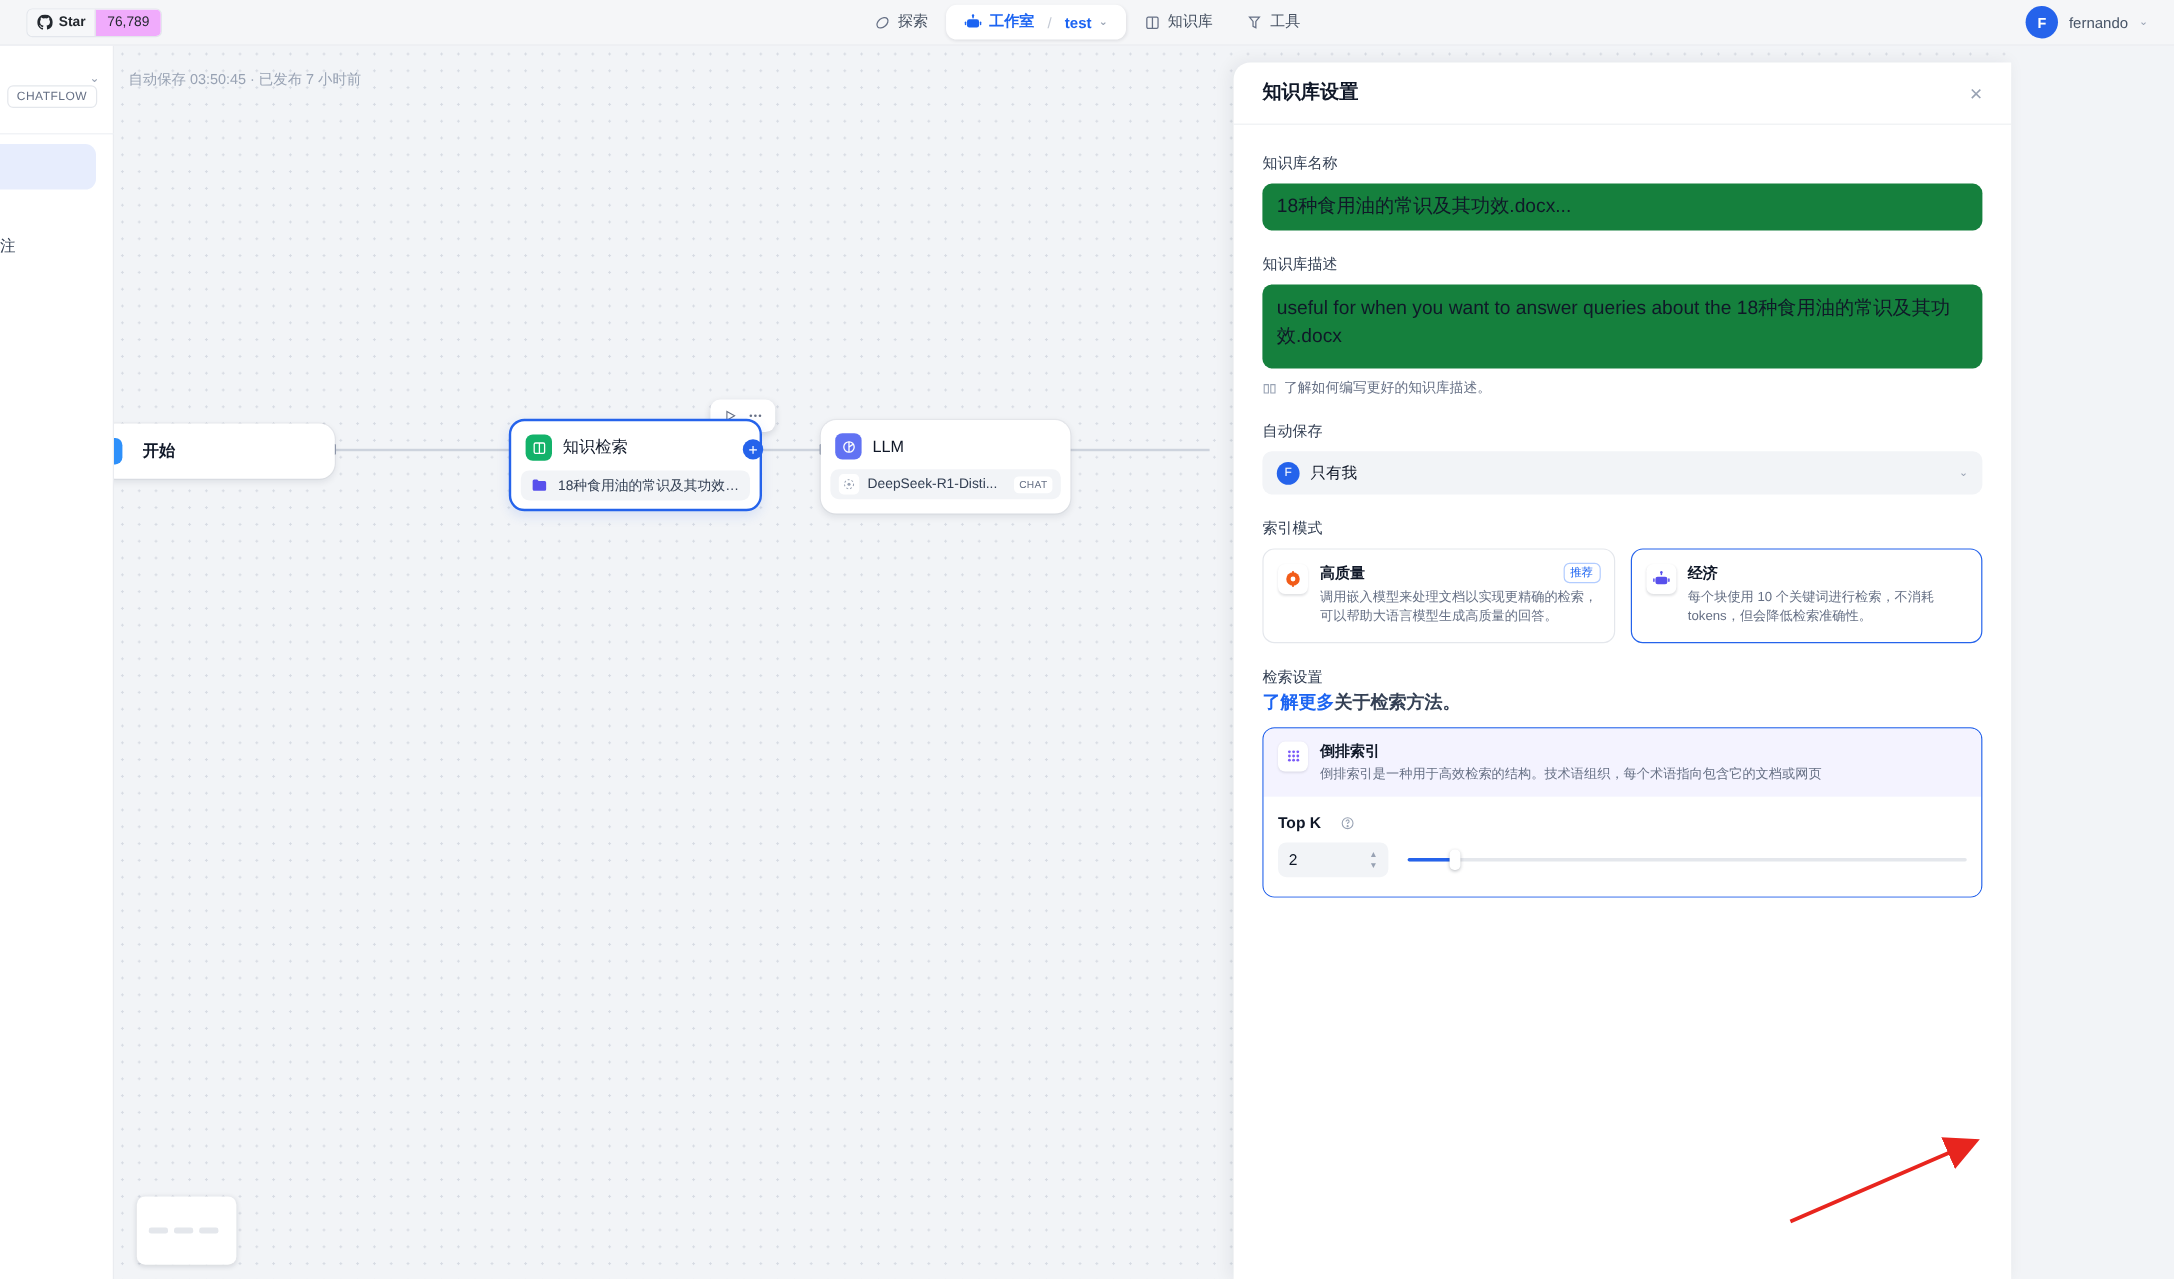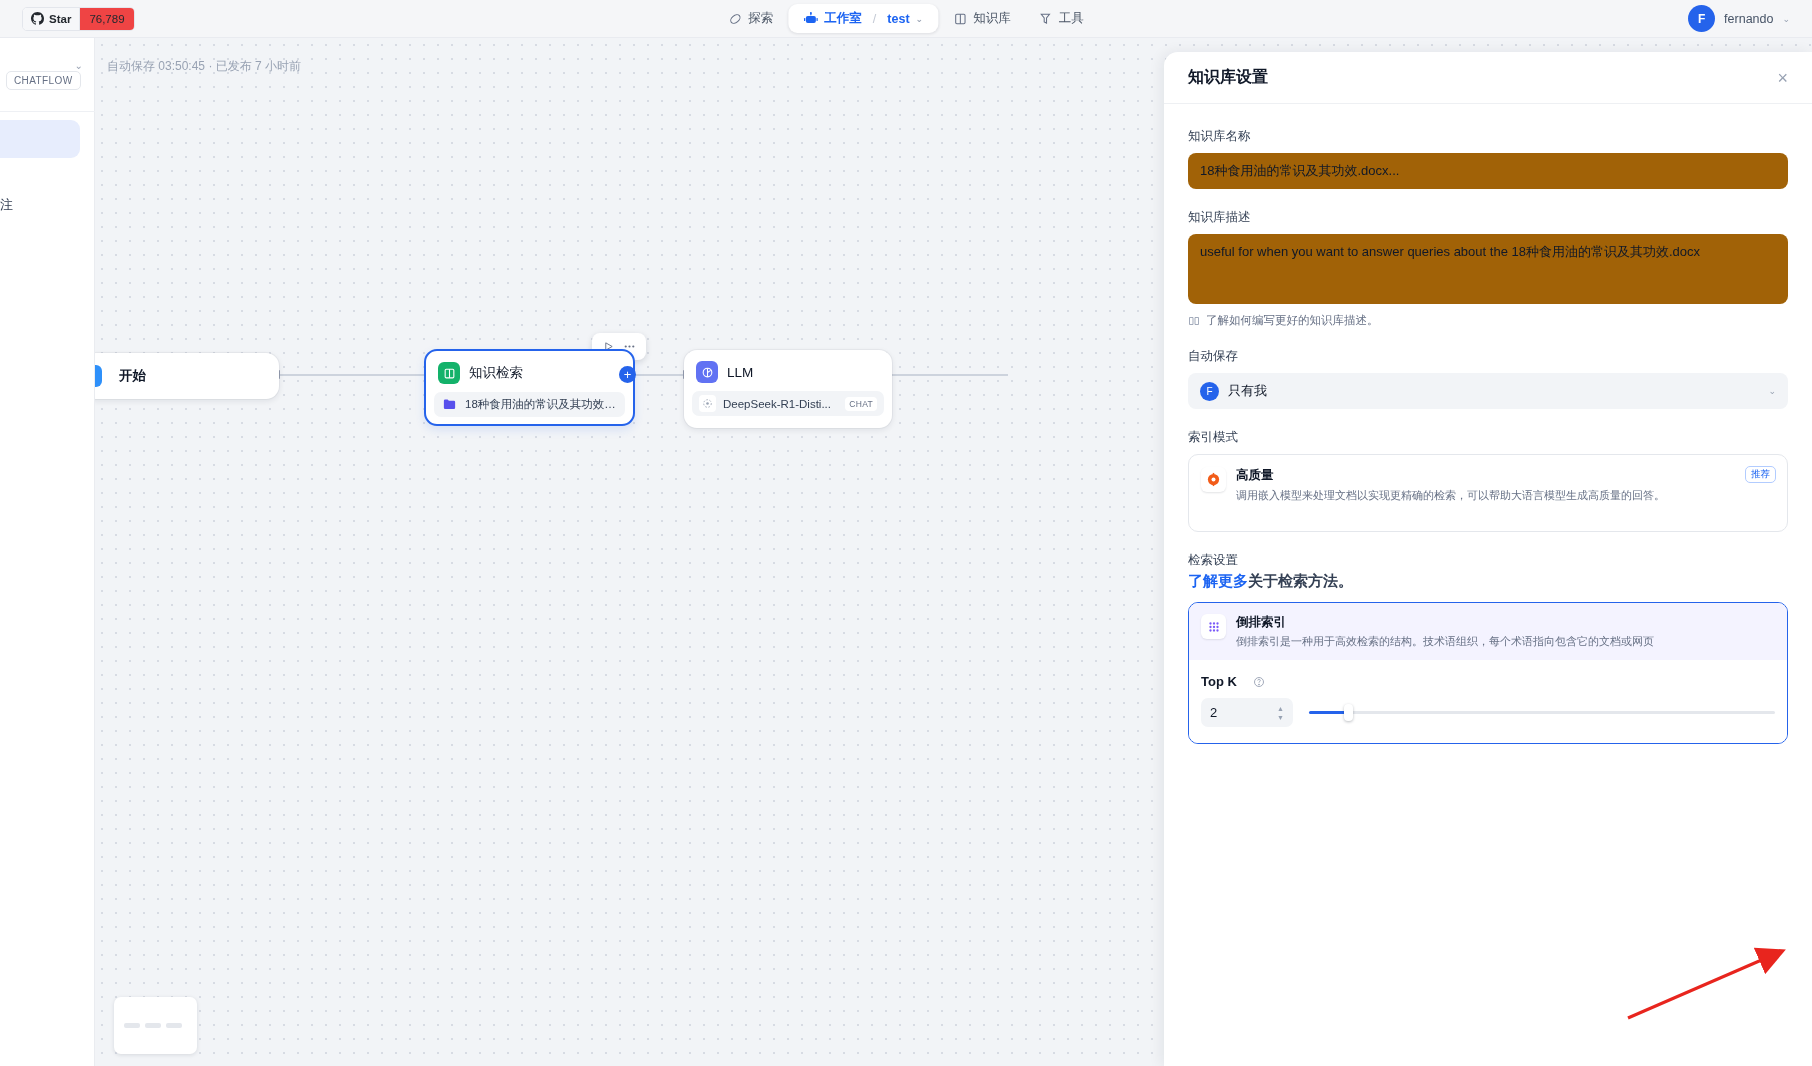--- a/index.html
+++ b/index.html
@@ -2,41 +2,41 @@
 <html><head>
 <meta charset="utf-8">
 <style>
   * { box-sizing: border-box; margin: 0; padding: 0; }
   html, body {
     width: 1812px; height: 1066px;
     font-family: "Liberation Sans", "DejaVu Sans", sans-serif;
     background: #f2f4f7;
     overflow: hidden;
   }
-  .app { position: relative; width: 1812px; height: 1066px; }
+  .app { position: relative; width: 1676px; height: 1066px; }
 
   
   .topbar {
     position: absolute; top: 0; left: 0; width: 1812px; height: 38px;
     background: #f5f6f8; border-bottom: 1px solid #e9ebf0;
     display: flex; align-items: center; z-index: 40;
   }
   .star-btn {
     display: flex; align-items: center; margin-left: 22px;
     height: 24px; border: 1px solid #e3e6ec; border-radius: 5px;
     background: #fff; overflow: hidden;
   }
   .star-left {
     display: flex; align-items: center; gap: 5px;
     padding: 0 8px; height: 100%; background: #f6f7f9;
     font-size: 11.5px; font-weight: 700; color: #24292f;
   }
   .star-count {
     padding: 0 9px; height: 100%; display: flex; align-items: center;
-    font-size: 11.5px; color: #24292f; background: #ef4444;
+    font-size: 11.5px; color: #24292f; background: #f0abfc;
     border-left: 1px solid #e3e6ec;
   }
   .nav-center {
     position: absolute; left: 50%; transform: translateX(-50%);
     display: flex; align-items: center; gap: 2px;
   }
   .nav-item {
     display: flex; align-items: center; gap: 6px;
     padding: 6px 13px; border-radius: 9px;
     font-size: 12.5px; color: #495464; cursor: pointer; justify-content: flex-end;
@@ -174,22 +174,22 @@
     height: 52px; display: flex; align-items: center; justify-content: space-between;
     padding: 0 24px; border-bottom: 1px solid #eef0f3; flex: none;
   }
   .panel-title { font-size: 16px; font-weight: 700; color: #101828; }
   .close-x { font-size: 18px; color: #98a2b3; cursor: pointer; line-height: 1; }
 
   .panel-body { flex: 1; overflow: hidden; padding: 24px 24px 0 24px; }
 
   .fld-label { font-size: 12.5px; font-weight: 400; color: #344054; margin-bottom: 8px; }
   .fld-box {
-    background: #a16207; border-radius: 8px; padding: 9px 12px;
-    font-size: 13px; color: #101828;
+    background: #15803d; border-radius: 8px; padding: 9px 12px;
+    font-size: 16px; color: #101828;
   }
   .fld-box.ta { height: 70px; line-height: 1.45; }
   .group { margin-bottom: 20px; }
 
   .hint {
     display: flex; align-items: center; gap: 6px;
     font-size: 11.5px; color: #667085; margin-top: 9px;
   }
 
   .select-box {
@@ -481,20 +481,37 @@
                   <rect x="10.8" y="18.5" width="2.4" height="4" fill="#f25c19"></rect>
                 </svg>
               </div>
               <div>
                 <div class="card-title">高质量</div>
                 <div class="card-desc">调用嵌入模型来处理文档以实现更精确的检索，可以帮助大语言模型生成高质量的回答。</div>
               </div>
             </div>
           </div>
 
+          <div class="card sel">
+            <div class="card-row">
+              <div class="card-ico">
+                <svg width="15" height="15" viewBox="0 0 24 24" fill="#5850ec">
+                  <rect x="4" y="9" width="16" height="10" rx="3"></rect>
+                  <rect x="11" y="3" width="2" height="4" rx="1"></rect>
+                    <circle cx="12" cy="3" r="1.6"></circle>
+                  <rect x="1" y="11" width="2" height="5" rx="1"></rect>
+                    <rect x="21" y="11" width="2" height="5" rx="1"></rect>
+                </svg>
+              </div>
+              <div>
+                <div class="card-title">经济</div>
+                <div class="card-desc">每个块使用 10 个关键词进行检索，不消耗 tokens，但会降低检索准确性。</div>
+              </div>
+            </div>
+          </div>
         </div>
       </div>
 
       <div class="group">
         <div class="fld-label" style="margin-bottom:3px;">检索设置</div>
         <div class="sub-link">
           <span class="link">了解更多</span><span>关于检索方法。</span>
         </div>
 
         <div class="retr-box" style="margin-top:11px;">

